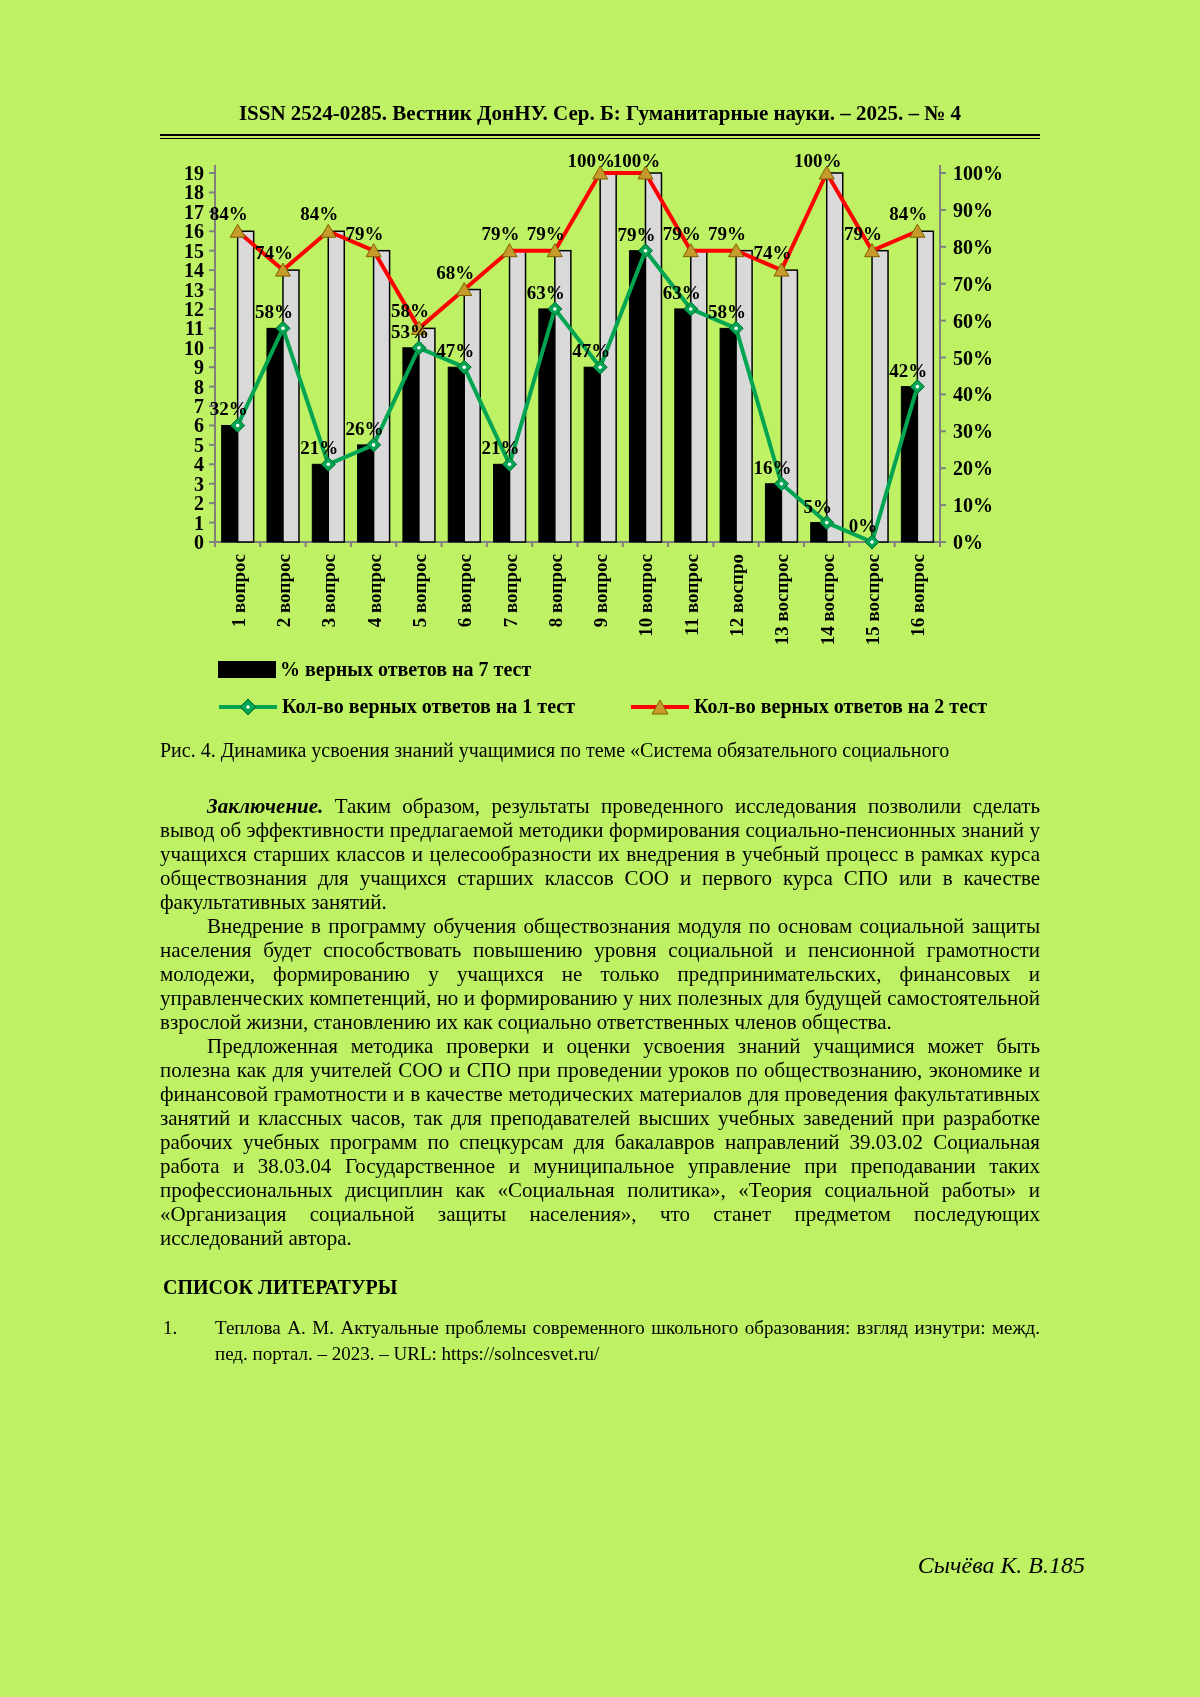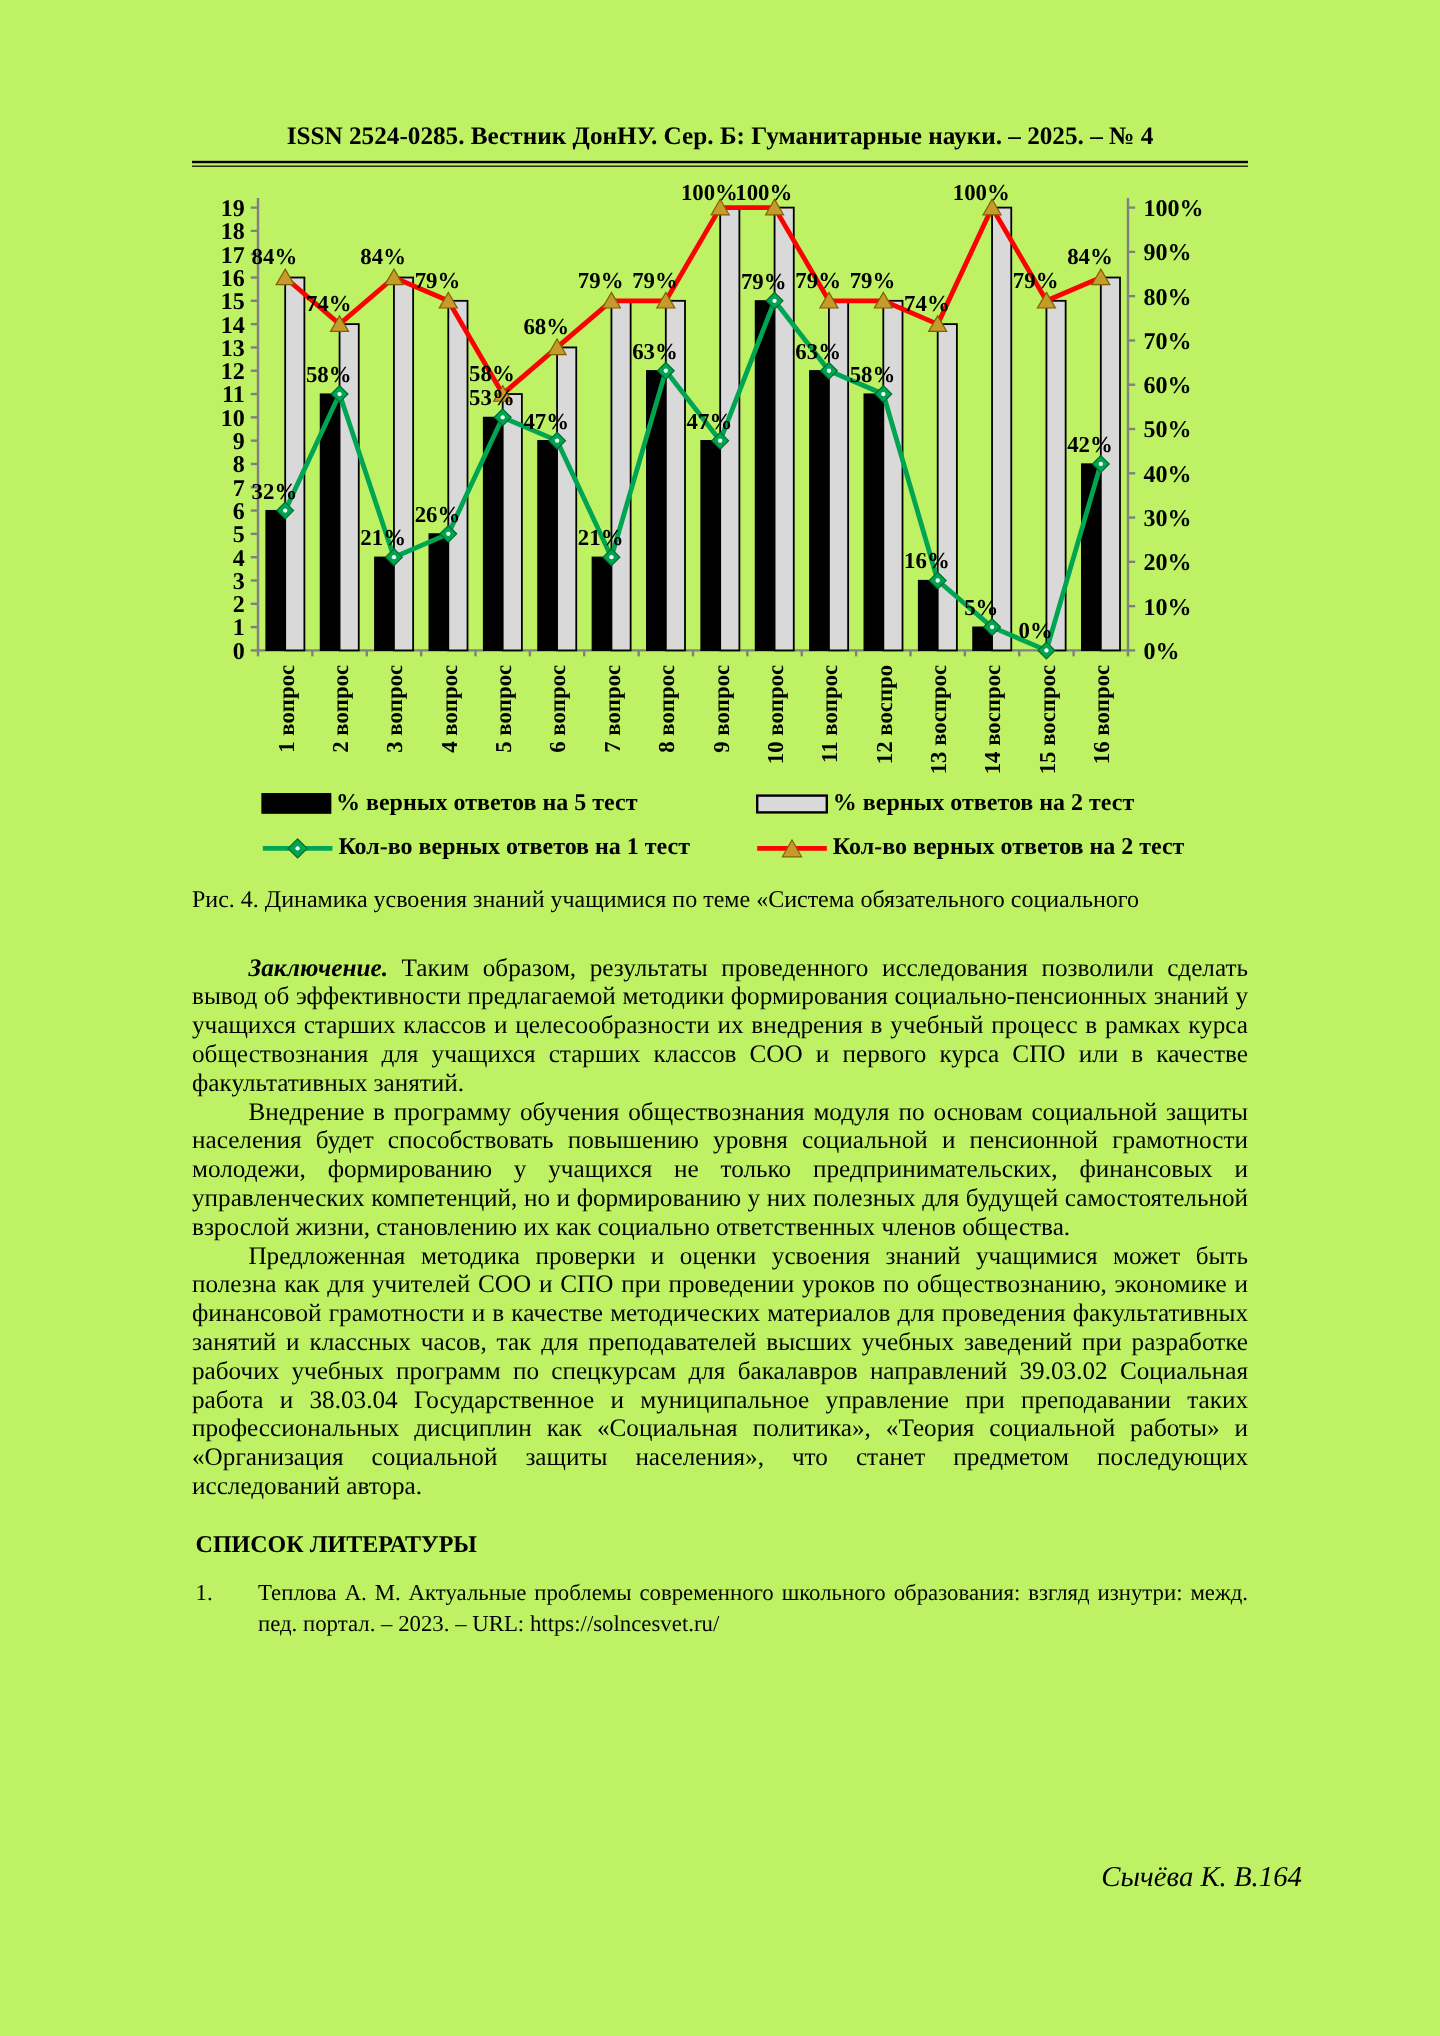--- a/index.html
+++ b/index.html
@@ -249,25 +249,21 @@
         <text x="662.71875" y="16" font-size="19" text-anchor="middle" font-weight="bold" fill="#000">100%</text>
         <text x="708.03125" y="88.68421052631578" font-size="19" text-anchor="middle" font-weight="bold" fill="#000">79%</text>
         <text x="753.34375" y="69.26315789473682" font-size="19" text-anchor="middle" font-weight="bold" fill="#000">84%</text>
       </svg>
   </div>
 
   <div class="legend">
     <div class="legend-row">
       <div class="legend-item">
         <span class="sw sw-black"></span>
-        <span>% верных ответов на 5 тест</span>
-      </div>
-      <div class="legend-item">
-        <span class="sw sw-gray"></span>
-        <span>% верных ответов на 2 тест</span>
+        <span>% верных ответов на 7 тест</span>
       </div>
     </div>
     <div class="legend-row">
       <div class="legend-item">
         <svg class="legend-line-svg" width="60" height="18">
           <line x1="1" y1="9" x2="59" y2="9" stroke="#00a551" stroke-width="4"></line>
           <path d="M 30 1 L 38 9 L 30 17 L 22 9 Z" fill="#00a551" stroke="#006b33" stroke-width="1"></path>
           <circle cx="30" cy="9" r="1.8" fill="#fff"></circle>
         </svg>
         <span>Кол-во верных ответов на 1 тест</span>
@@ -293,16 +289,16 @@
   </div>
 
   <div class="refs-heading">СПИСОК ЛИТЕРАТУРЫ</div>
   <div class="ref-row">
     <div class="ref-num">1.</div>
     <div class="ref-text">Теплова А. М. Актуальные проблемы современного школьного образования: взгляд изнутри: межд. пед. портал.  – 2023. – URL: https://solncesvet.ru/</div>
   </div>
 
   <div class="footer">
     <span>Сычёва К. В.</span>
-    <span>164</span>
+    <span>185</span>
   </div>
 
 </div>
 
 </body></html>

